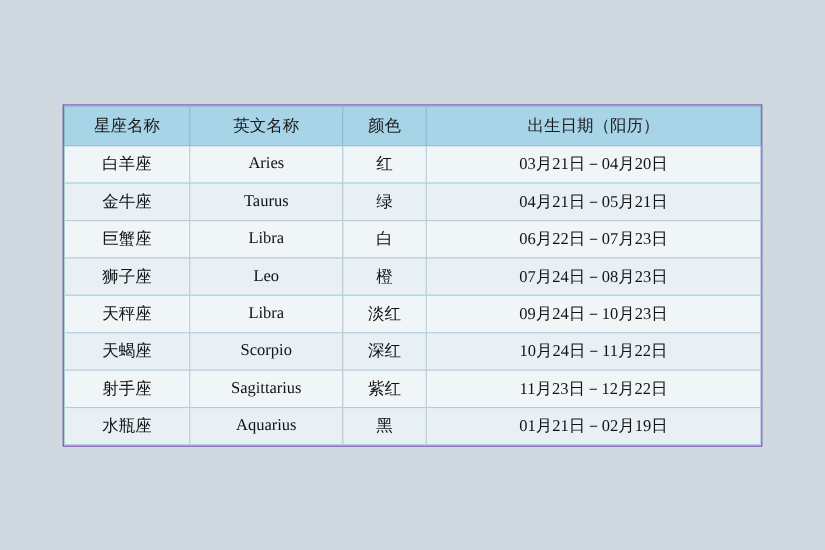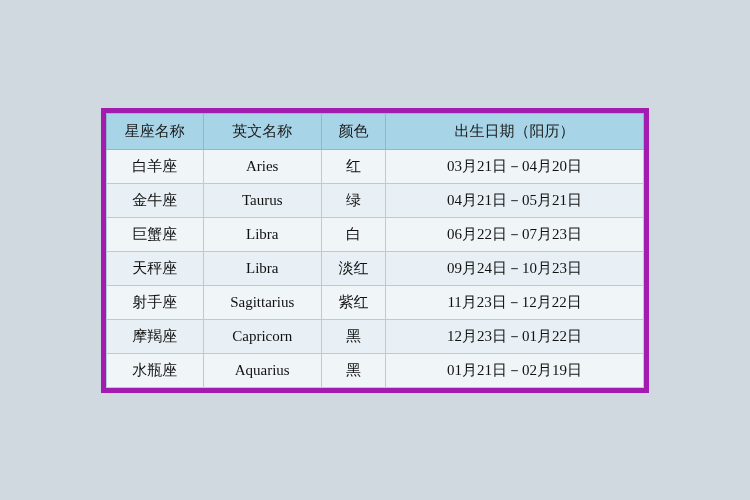--- a/index.html
+++ b/index.html
@@ -14,22 +14,22 @@
       background-color: #d0d8e0;
       display: flex;
       align-items: center;
       justify-content: center;
       font-family: "SimSun", "宋体", serif;
       font-size: 15px;
     }
 
     .table-container {
       background-color: #5eead4;
-      border: 5px solid #a21caf;
-      width: 548px;
+      border: 1px solid #a21caf;
+      width: 636px;
     }
 
     table {
       width: 100%;
       border-collapse: collapse;
     }
 
     thead tr {
       background-color: #a8d4e8;
     }
@@ -88,36 +88,42 @@
           <td>绿</td>
           <td>04月21日－05月21日</td>
         </tr>
         <tr>
           <td>巨蟹座</td>
           <td>Libra</td>
           <td>白</td>
           <td>06月22日－07月23日</td>
         </tr>
         <tr>
+          <td>狮子座</td>
+          <td>Leo</td>
+          <td>橙</td>
+          <td>07月24日－08月23日</td>
+        </tr>
+        <tr>
           <td>天秤座</td>
           <td>Libra</td>
           <td>淡红</td>
           <td>09月24日－10月23日</td>
         </tr>
         <tr>
+          <td>天蝎座</td>
+          <td>Scorpio</td>
+          <td>深红</td>
+          <td>10月24日－11月22日</td>
+        </tr>
+        <tr>
           <td>射手座</td>
           <td>Sagittarius</td>
           <td>紫红</td>
           <td>11月23日－12月22日</td>
-        </tr>
-        <tr>
-          <td>摩羯座</td>
-          <td>Capricorn</td>
-          <td>黑</td>
-          <td>12月23日－01月22日</td>
         </tr>
         <tr>
           <td>水瓶座</td>
           <td>Aquarius</td>
           <td>黑</td>
           <td>01月21日－02月19日</td>
         </tr>
       </tbody>
   </table>
 </div>

